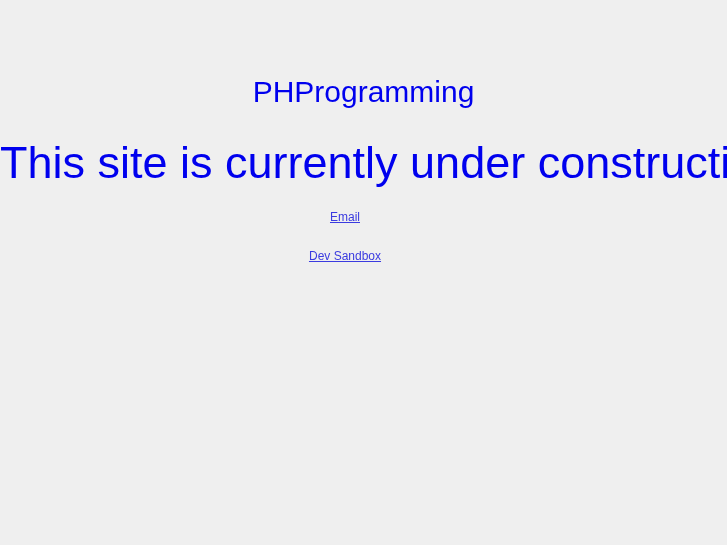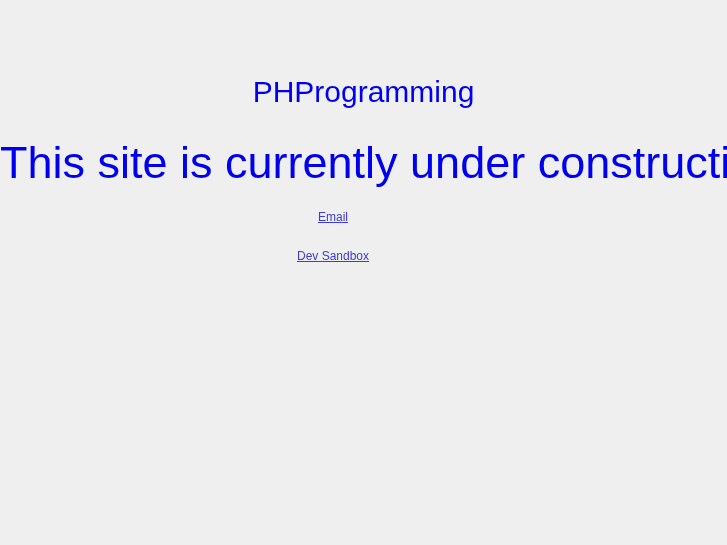--- a/index.html
+++ b/index.html
@@ -45,21 +45,21 @@
     text-align: center;
     font-size: 45px;
     font-weight: normal;
     line-height: 1;
     color: #0000ee;
     white-space: nowrap;
   }
   .links {
     position: absolute;
     top: 208px;
-    left: 4px;
+    left: 16px;
     width: 658px;
     text-align: center;
   }
   .link-row {
     width: 100%;
     text-align: center;
     line-height: 1;
   }
   .link-row + .link-row {
     margin-top: 23px;

